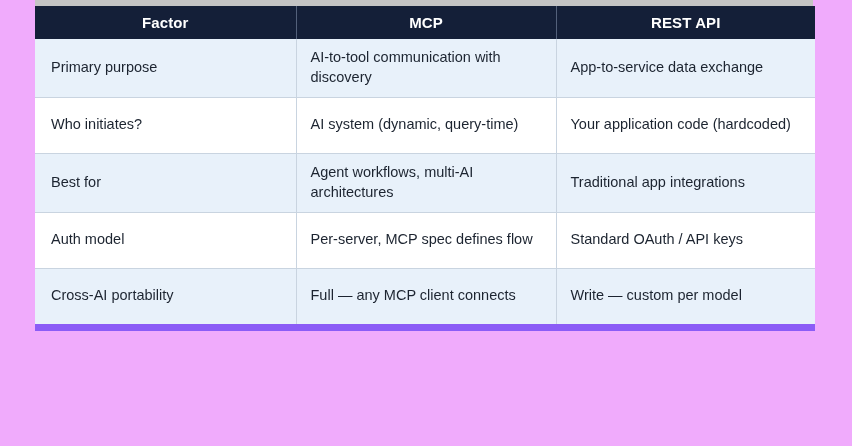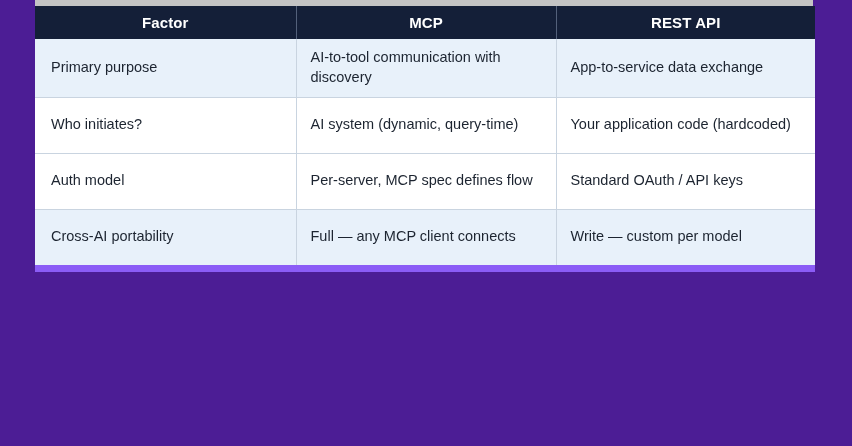--- a/index.html
+++ b/index.html
@@ -10,21 +10,21 @@
   body {
     width: 852px;
     height: 446px;
     font-family: "Liberation Sans", sans-serif;
     overflow: hidden;
   }
   #page {
     position: relative;
     width: 852px;
     height: 446px;
-    background: #4c1d95;
+    background: #f0abfc;
   }
   
   .top-strip {
     position: absolute;
     left: 35px;
     top: 0px;
     width: 778px;
     height: 6px;
     background: #c4c4c4;
   }
@@ -105,20 +105,25 @@
         </tr>
 
         <tr class="even">
           <td class="col-factor">Who initiates?</td>
           <td>AI system (dynamic, query-time)</td>
           <td>Your application code (hardcoded)</td>
         </tr>
 
 
 
+        <tr class="odd">
+          <td class="col-factor">Best for</td>
+          <td>Agent workflows, multi-AI architectures</td>
+          <td>Traditional app integrations</td>
+        </tr>
 
         <tr class="even">
           <td class="col-factor">Auth model</td>
           <td>Per-server, MCP spec defines flow</td>
           <td>Standard OAuth / API keys</td>
         </tr>
 
         <tr class="odd">
           <td class="col-factor">Cross-AI portability</td>
           <td>Full — any MCP client connects</td>

